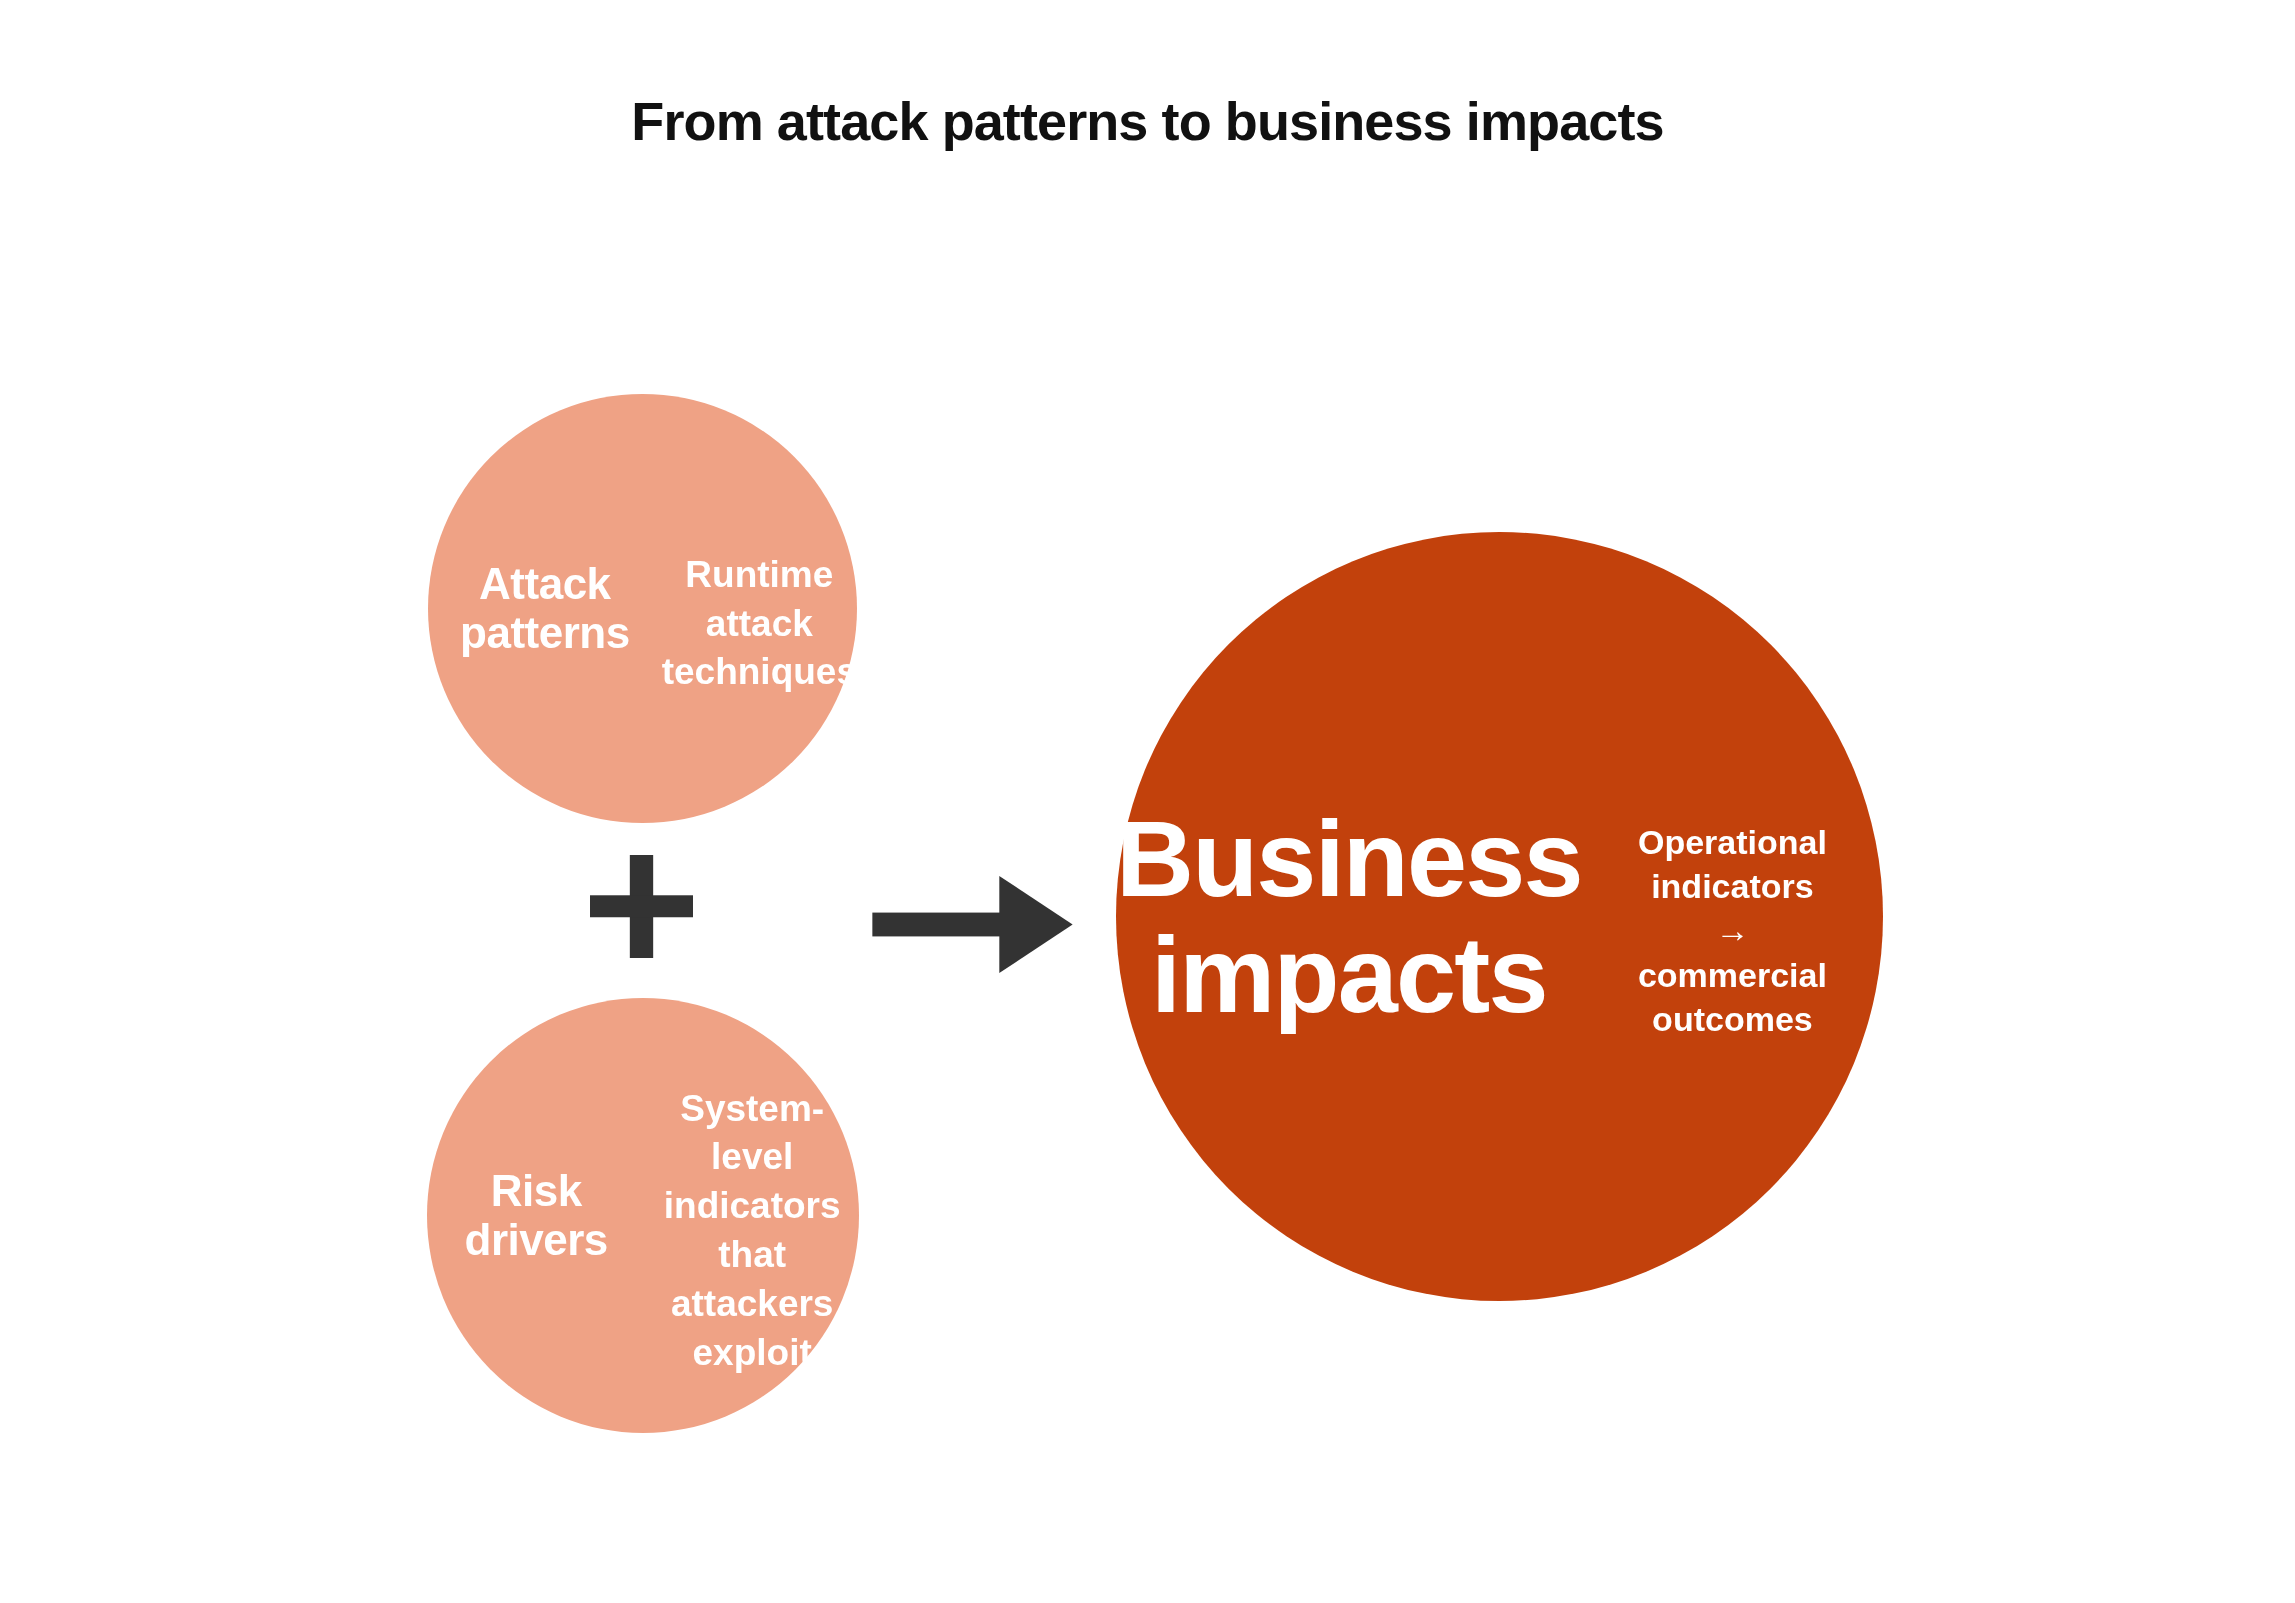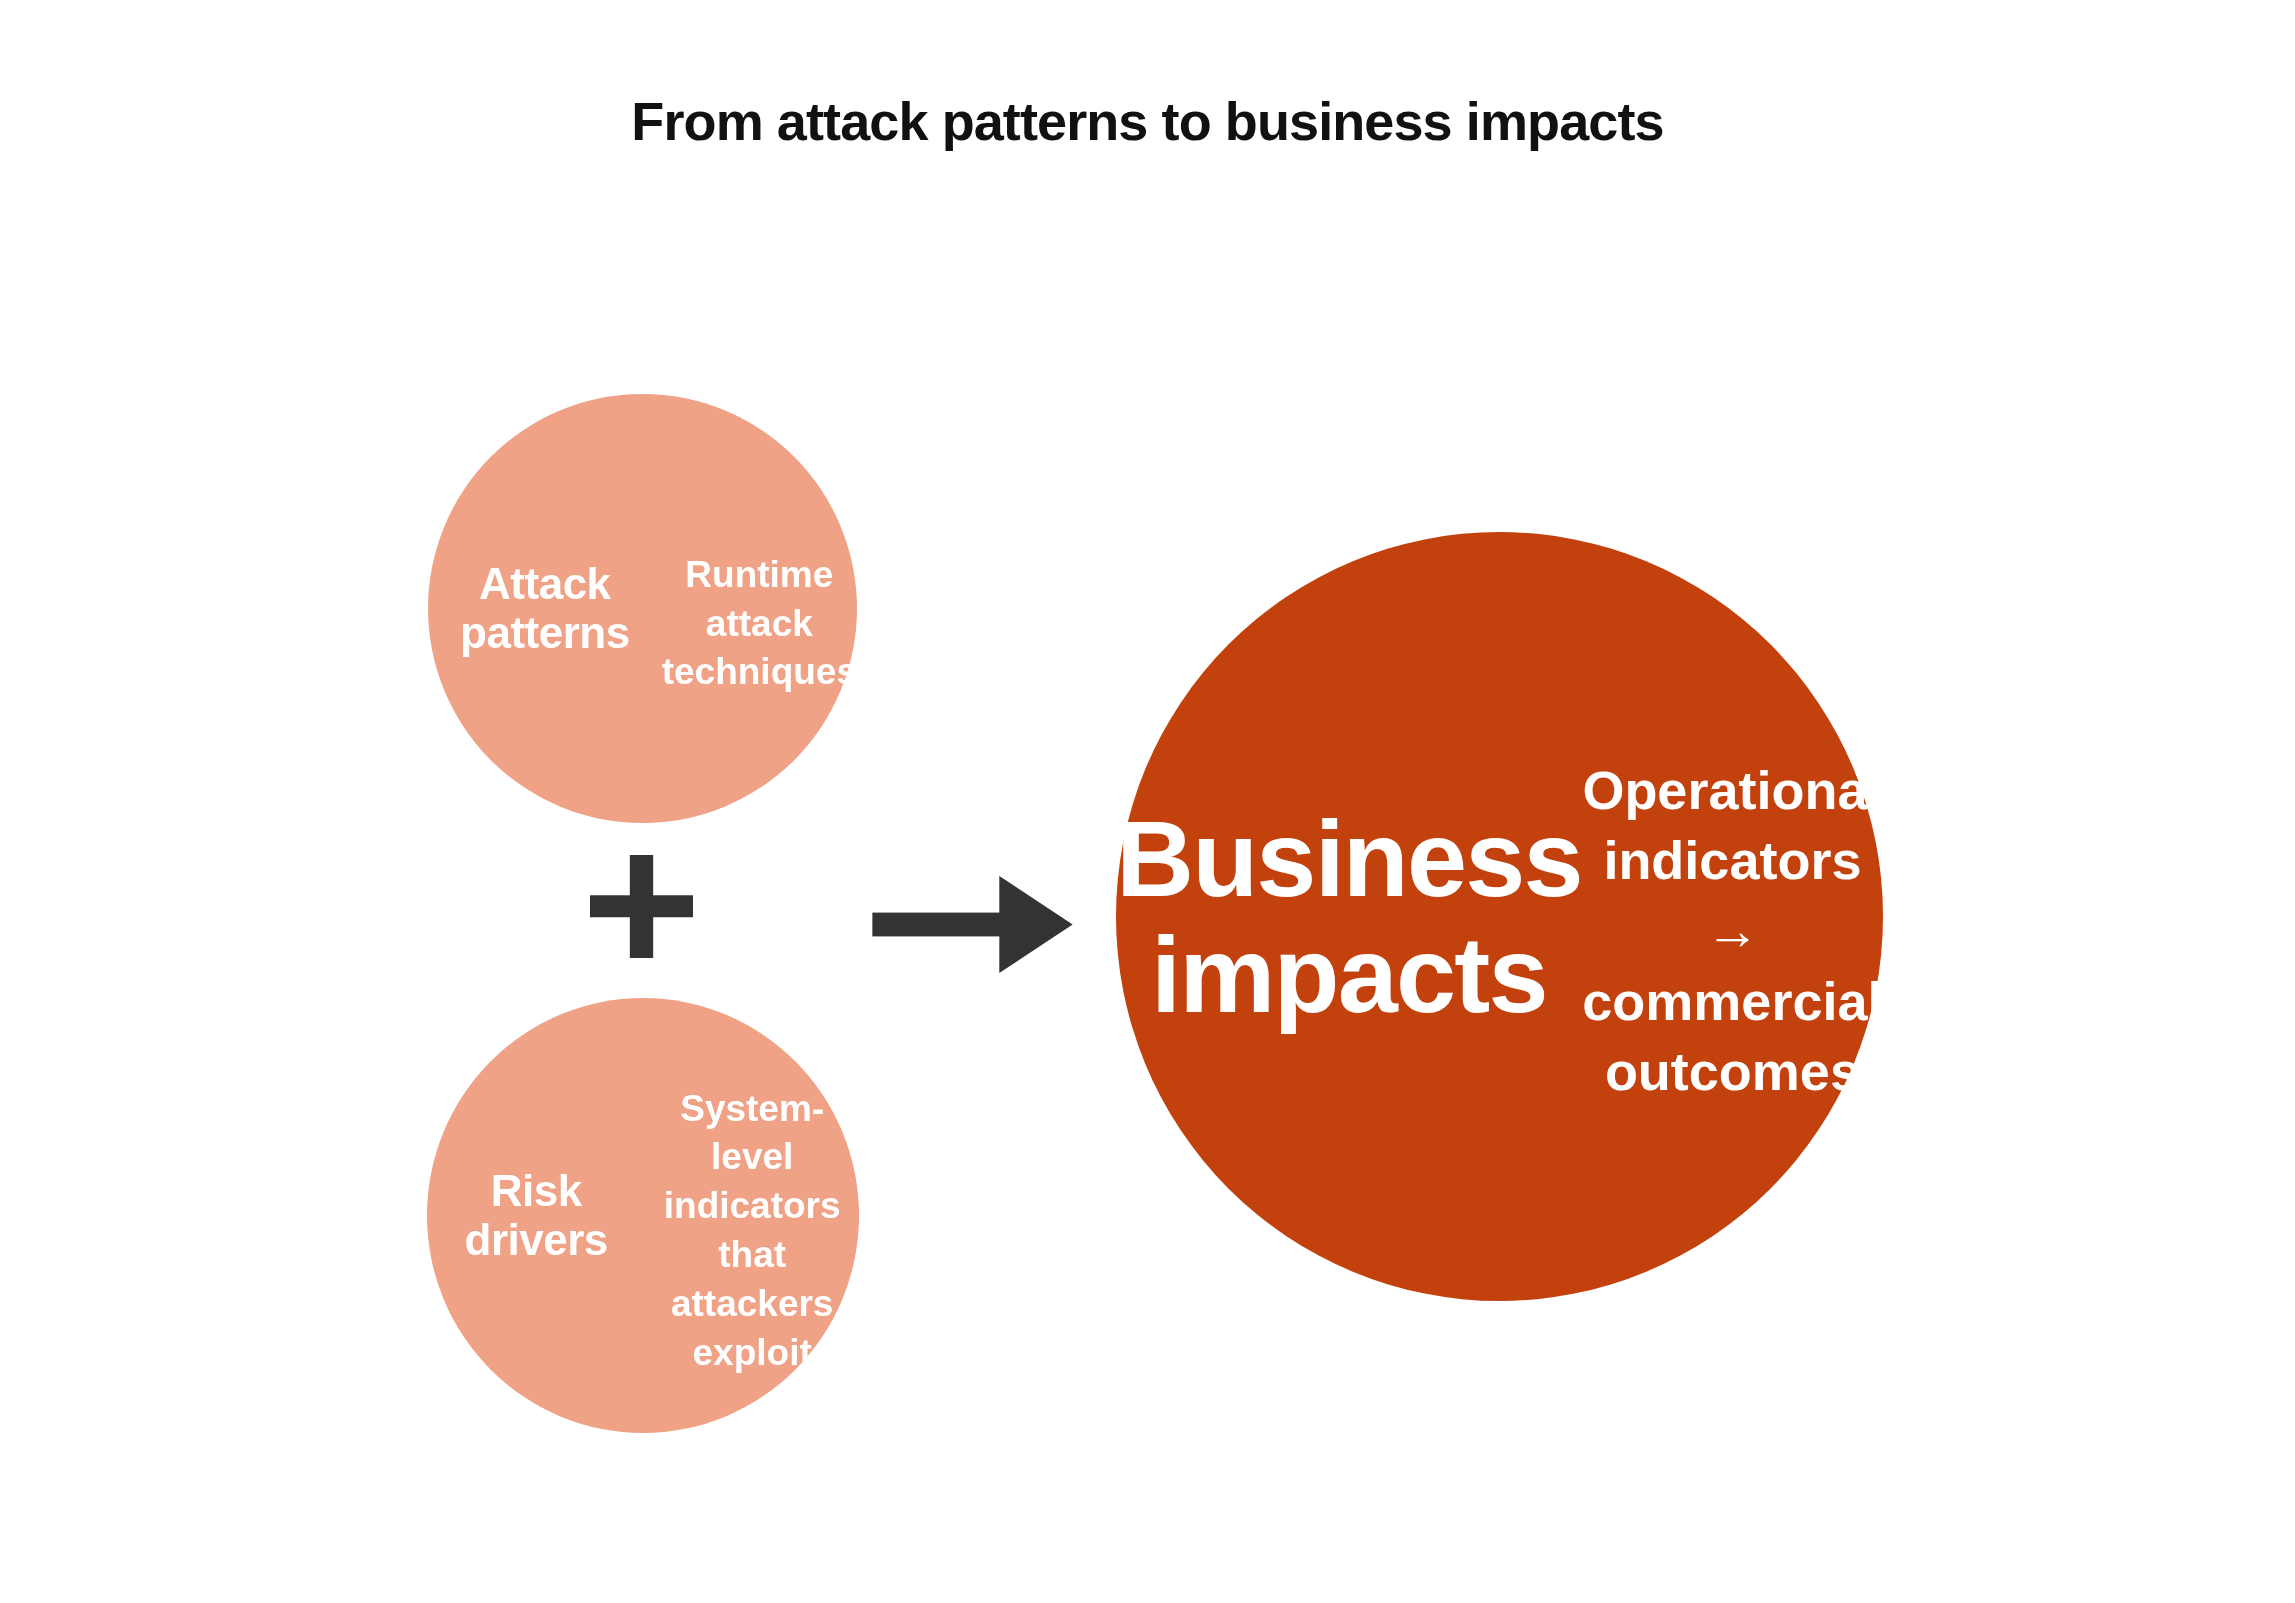--- a/index.html
+++ b/index.html
@@ -54,21 +54,21 @@
   .circle-sub span { display: block; }
 
   .circle.blue .circle-heading {
     font-size: 108px;
     font-weight: 600;
     line-height: 1.07;
     letter-spacing: -1.8px;
   }
   .circle.blue .circle-heading span { display: block; }
   .circle.blue .circle-sub {
-    font-size: 54px;
+    font-size: 34px;
     font-weight: 600;
     line-height: 1.3;
     margin-top: 28px;
   }
 
   #circle-attack   { left: 428px;  top: 394px;  width: 429px;  height: 429px; }
   #circle-risk     { left: 427px;  top: 998px; width: 432px;  height: 435px; }
   #circle-business { left: 1116px; top: 532px; width: 767px; height: 769px; }
 
   .op-plus {

